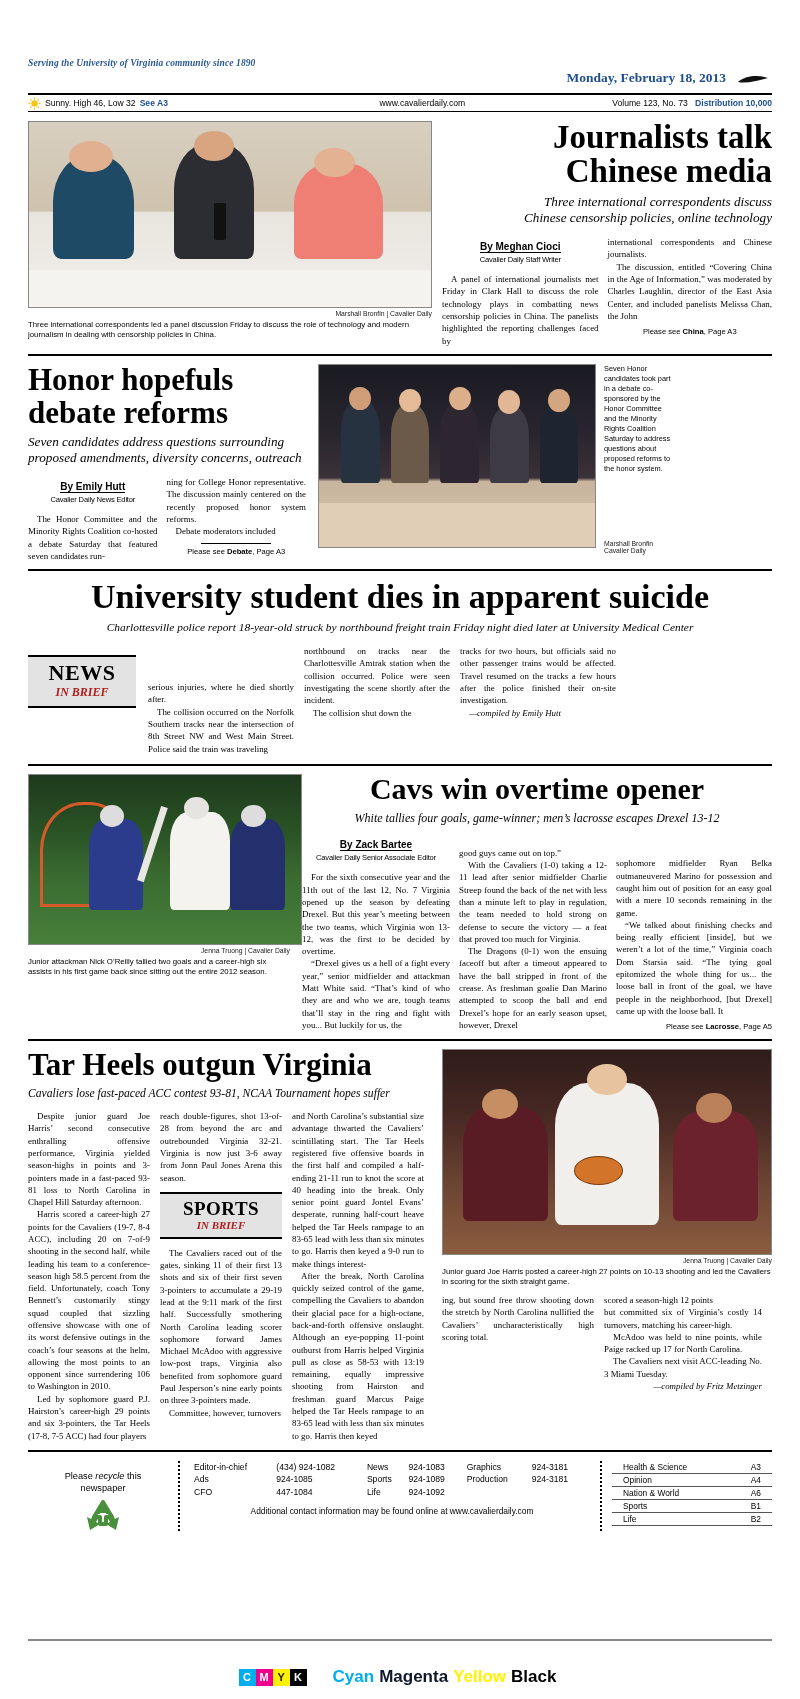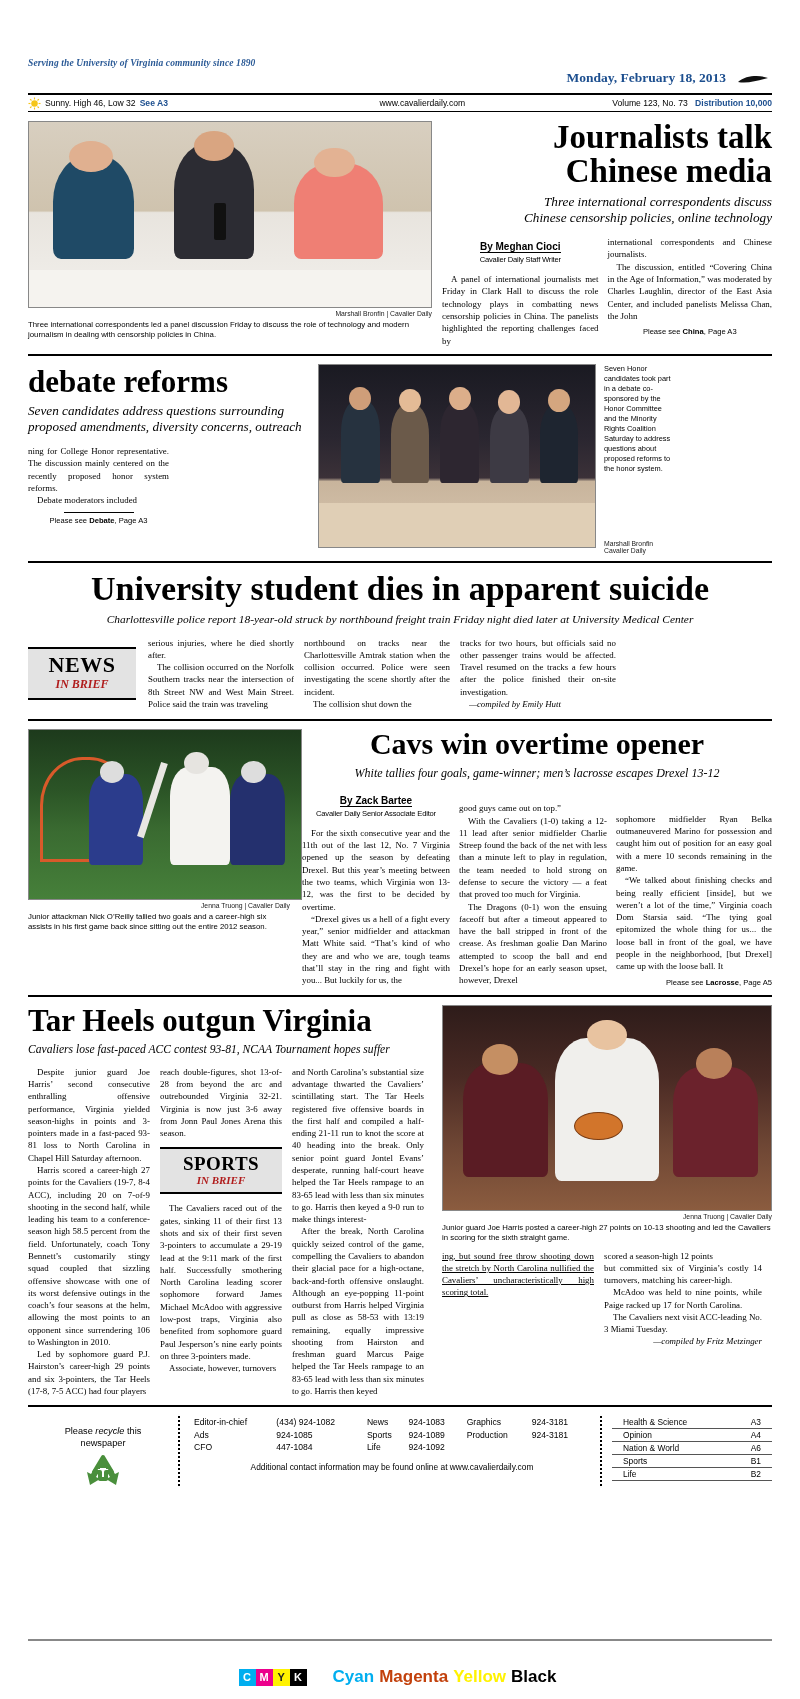--- a/index.html
+++ b/index.html
@@ -300,25 +300,33 @@
         </div>
       </div>
     </div>
   </div>
 
   <div class="rule-thick" style="margin-top:7px;"></div>
 
   <div class="flex" style="margin-top:8px;">
 
     <div style="width:290px;padding-right:12px;">
+      <div class="hl" style="font-size:31px;">Honor hopefuls</div>
       <div class="hl" style="font-size:31px;margin-top:2px;">debate reforms</div>
       <div class="deck" style="margin-top:6px;">Seven candidates address questions surrounding</div>
       <div class="deck">proposed amendments, diversity concerns, outreach</div>
 
       <div class="flex" style="margin-top:10px;">
+        <div style="width:140px;padding-right:9px;">
+          <div class="byline-wrap"><span class="byline">By Emily Hutt</span></div>
+          <div class="byline-title">Cavalier Daily News Editor</div>
+          <div class="body-col" style="margin-top:9px;">
+            <p>The Honor Committee and the Minority Rights Coalition co-hosted a debate Saturday that featured seven candidates run-</p>
+          </div>
+        </div>
         <div style="width:141px;">
           <div class="body-col">
             <p style="text-indent:0;">ning for College Honor representative. The discussion mainly centered on the recently proposed honor system reforms.</p>
             <p>Debate moderators included</p>
           </div>
           <div class="jump-rule"></div>
           <div class="jump" style="margin-top:0;">
             <span>Please see </span><b>Debate</b><span>, Page A3</span>
           </div>
         </div>
@@ -356,21 +364,21 @@
 
     <div class="flex" style="margin-top:10px;">
       <div style="width:120px;padding-right:12px;padding-top:10px;">
         <div class="brief-box">
           <div class="b1">NEWS</div>
           <div class="b2">IN BRIEF</div>
         </div>
       </div>
       <div style="width:156px;padding-right:10px;">
         <div class="body-col">
-          <p style="text-indent:0;">serious injuries, where he died shortly after.</p>
+          <p style="text-indent:0;margin-top:36px;">serious injuries, where he died shortly after.</p>
           <p>The collision occurred on the Norfolk Southern tracks near the intersection of 8th Street NW and West Main Street. Police said the train was traveling</p>
         </div>
       </div>
       <div style="width:156px;padding-right:10px;">
         <div class="body-col">
           <p style="text-indent:0;">northbound on tracks near the Charlottesville Amtrak station when the collision occurred. Police were seen investigating the scene shortly after the incident.</p>
           <p>The collision shut down the</p>
         </div>
       </div>
       <div style="width:156px;">
@@ -453,21 +461,21 @@
         <div style="width:132px;padding-right:10px;">
           <div class="body-col">
             <p style="text-indent:0;">reach double-figures, shot 13-of-28 from beyond the arc and outrebounded Virginia 32-21. Virginia is now just 3-6 away from Jonn Paul Jones Arena this season.</p>
           </div>
           <div class="brief-box" style="margin:8px 0 8px;">
             <div class="b1" style="font-size:19px;">SPORTS</div>
             <div class="b2" style="font-size:11px;">IN BRIEF</div>
           </div>
           <div class="body-col">
             <p>The Cavaliers raced out of the gates, sinking 11 of their first 13 shots and six of their first seven 3-pointers to accumulate a 29-19 lead at the 9:11 mark of the first half. Successfully smothering North Carolina leading scorer sophomore forward James Michael McAdoo with aggressive low-post traps, Virginia also benefited from sophomore guard Paul Jesperson’s nine early points on three 3-pointers made.</p>
-            <p>Associate, however, turnovers</p>
+            <p>Committee, however, turnovers</p>
           </div>
         </div>
         <div style="width:132px;">
           <div class="body-col">
             <p style="text-indent:0;">and North Carolina’s substantial size advantage thwarted the Cavaliers’ scintillating start. The Tar Heels registered five offensive boards in the first half and compiled a half-ending 21-11 run to knot the score at 40 heading into the break. Only senior point guard Jontel Evans’ desperate, running half-court heave helped the Tar Heels rampage to an 83-65 lead with less than six minutes to go. Harris then keyed a 9-0 run to make things interest-</p>
             <p>After the break, North Carolina quickly seized control of the game, compelling the Cavaliers to abandon their glacial pace for a high-octane, back-and-forth offensive onslaught. Although an eye-popping 11-point outburst from Harris helped Virginia pull as close as 58-53 with 13:19 remaining, equally impressive shooting from Hairston and freshman guard Marcus Paige helped the Tar Heels rampage to an 83-65 lead with less than six minutes to go. Harris then keyed</p>
           </div>
         </div>
       </div>
     </div>
@@ -481,21 +489,21 @@
         <div class="band bp3"></div>
           <div class="band bp3h"></div>
         <div class="band ball"></div>
       </div>
       <div class="credit">Jenna Truong | Cavalier Daily</div>
       <div class="caption">Junior guard Joe Harris posted a career-high 27 points on 10-13 shooting and led the Cavaliers in scoring for the sixth straight game.</div>
 
       <div class="flex" style="margin-top:7px;">
         <div style="width:162px;padding-right:10px;">
           <div class="body-col">
-            <p style="text-indent:0;text-decoration:underline;">ing, but sound free throw shooting down the stretch by North Carolina nullified the Cavaliers’ uncharacteristically high scoring total.</p>
+            <p style="text-indent:0;">ing, but sound free throw shooting down the stretch by North Carolina nullified the Cavaliers’ uncharacteristically high scoring total.</p>
           </div>
         </div>
         <div style="width:158px;">
           <div class="body-col">
             <p style="text-indent:0;">scored a season-high 12 points</p>
             <p style="text-indent:0;">but committed six of Virginia’s costly 14 turnovers, matching his career-high.</p>
             <p>McAdoo was held to nine points, while Paige racked up 17 for North Carolina.</p>
             <p>The Cavaliers next visit ACC-leading No. 3 Miami Tuesday.</p>
             <p style="font-style:italic;text-align:right;text-indent:0;">—compiled by Fritz Metzinger</p>
           </div>
@@ -598,17 +606,17 @@
           <span>M</span>
         </div>
       <div class="chip" style="background:#FFF200;color:#222;">
           <span>Y</span>
         </div>
       <div class="chip" style="background:#000000;">
           <span>K</span>
         </div>
     </div>
     <div class="cmyk-words">
-      <span style="color:#00AEEF;">Cyan</span><span style="color:#c2410c;">Magenta</span><span style="color:#FFF200;">Yellow</span><span style="color:#000000;">Black</span>
+      <span style="color:#00AEEF;">Cyan</span><span style="color:#0f172a;">Magenta</span><span style="color:#FFF200;">Yellow</span><span style="color:#000000;">Black</span>
     </div>
   </div>
 
 </div>
 
 </body></html>

